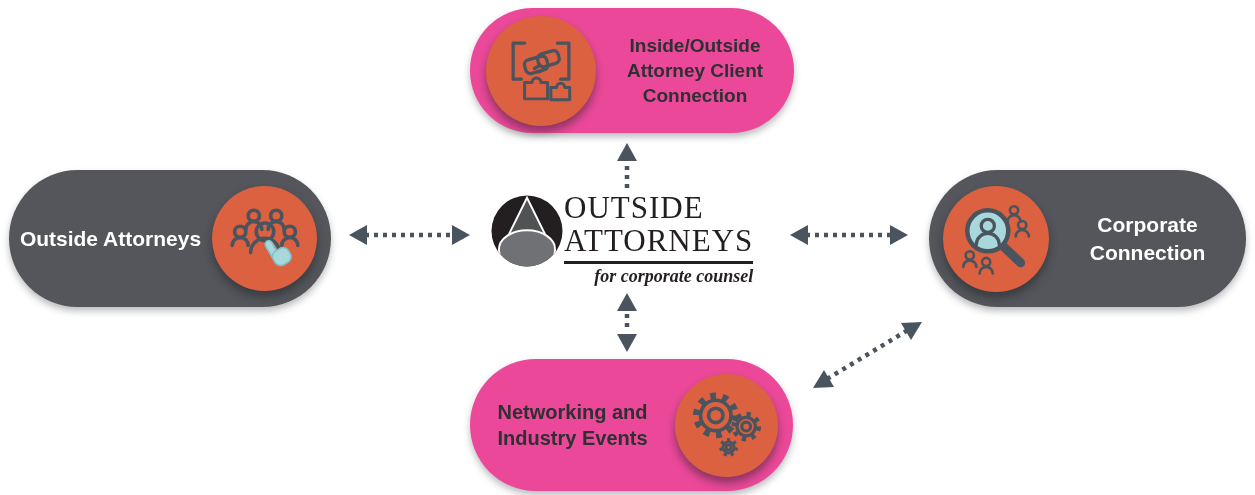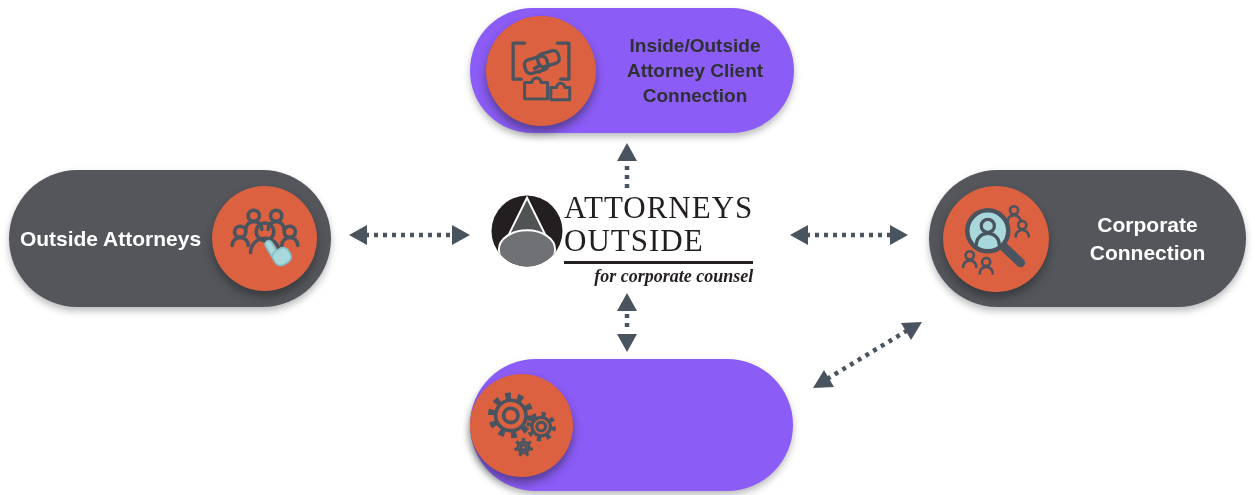--- a/index.html
+++ b/index.html
@@ -5,21 +5,21 @@
   html,body{margin:0;padding:0;background:#ffffff;}
   .canvas{
     position:relative;width:1255px;height:495px;background:#ffffff;overflow:hidden;
     font-family:"Liberation Sans",sans-serif;
   }
   
   .pill{
     position:absolute;display:flex;align-items:center;
     box-shadow:0 4px 7px rgba(30,33,38,0.30);
   }
-  .pill.light{background:#8b5cf6;}
+  .pill.light{background:#ec4899;}
   .pill.dark{background:#54565b;}
   .pill-label{flex:1;text-align:center;font-weight:600;line-height:1.32;}
   .pill.light .pill-label{color:#2e3133;}
   .pill.dark .pill-label{color:#ffffff;}
   .icon-circle{
     flex:0 0 auto;border-radius:50%;background:#db6140;
     box-shadow:0 6px 9px rgba(25,28,32,0.45);
     display:flex;align-items:center;justify-content:center;
   }
   .icon-circle svg{display:block;}
@@ -174,35 +174,36 @@
           <circle cx="36" cy="38" r="9" stroke-width="4.5"></circle>
           <circle cx="74" cy="52" r="15" stroke-width="7" stroke-dasharray="5 6.78"></circle>
           <circle cx="74" cy="52" r="11.5" stroke-width="4"></circle>
           <circle cx="74" cy="52" r="5.5" stroke-width="4"></circle>
           <circle cx="52" cy="78" r="9" stroke-width="5.5" stroke-dasharray="3.5 4.57"></circle>
           <circle cx="52" cy="78" r="7" stroke-width="3.5"></circle>
           <circle cx="52" cy="78" r="3.2" stroke-width="3.5"></circle>
         </g>
       </svg>
     </div>
+    <div class="pill-label"><span>Networking and Industry Events</span></div>
   </div>
 
   <svg class="logo-mark" viewBox="0 0 100 100">
     <defs>
         <clipPath id="logoClip">
           <circle cx="50" cy="50" r="48"></circle>
         </clipPath>
       </defs>
     <circle cx="50" cy="50" r="48" fill="#231f20"></circle>
     <g clip-path="url(#logoClip)">
       <polygon points="50,5 89,84 11,84" fill="#515254" stroke="#ffffff" stroke-width="2.6"></polygon>
       <ellipse cx="50" cy="75" rx="38" ry="26" fill="#707174" stroke="#ffffff" stroke-width="2.6"></ellipse>
     </g>
   </svg>
   <div class="logo-text">
     <div class="logo-names">
+      <div class="logo-line">OUTSIDE</div>
       <div class="logo-line">ATTORNEYS</div>
-      <div class="logo-line">OUTSIDE</div>
     </div>
     <div class="logo-tagline">for corporate counsel</div>
   </div>
 
 </div>
 
 </body></html>

